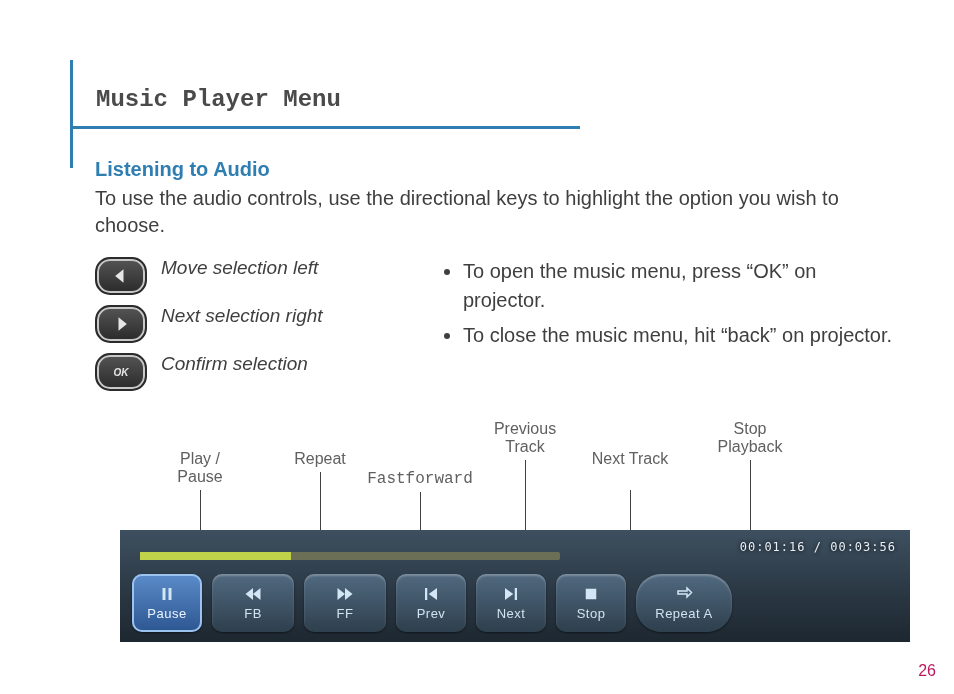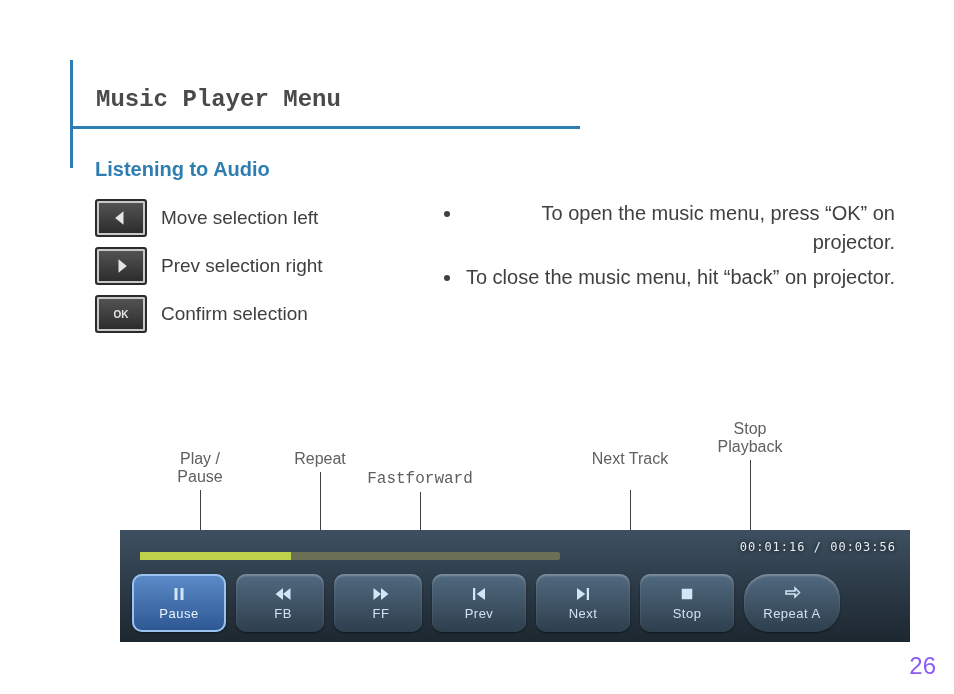--- a/index.html
+++ b/index.html
@@ -68,49 +68,48 @@
   }
   .cols {
     display: flex;
     margin-top: 18px;
   }
   .leftcol {
     width: 340px;
   }
   .legend-row {
     display: flex;
-    align-items: center;
     margin-bottom: 10px;
+    font-style: italic;
   }
   .legend-icon {
     width: 48px;
     height: 34px;
     border: 2px solid #2b2b2b;
-    border-radius: 3px;
+    border-radius: 15px;
     background: linear-gradient(#555, #2a2a2a);
     display: flex;
     align-items: center;
     justify-content: center;
     margin-right: 14px;
     box-shadow: inset 0 0 0 2px #c8c8c8;
   }
   .legend-icon svg { width: 20px; height: 20px; fill: #e6e6e6; }
   .legend-label {
     font-size: 19px;
     color: #3f3f3f;
   }
   .rightcol {
     flex: 1;
     font-size: 20px;
     line-height: 1.45;
   }
   .rightcol ul {
     margin: 0 0 1px 10px;
     padding: 0 0 0 18px;
-    text-align: right;
   }
   .rightcol li {
     margin-bottom: 6px;
   }
   
   .diagram {
     position: absolute;
     left: 120px;
     top: 420px;
     width: 800px;
@@ -166,80 +165,81 @@
     background: #bfd24a;
   }
   .buttons {
     position: absolute;
     left: 12px;
     bottom: 10px;
     display: flex;
     gap: 10px;
   }
   .btn {
-    width: 94px;
+    width: 70px;
     height: 58px;
     border-radius: 10px;
     background: linear-gradient(#516a80, #2e3f4d);
     box-shadow: inset 0 2px 2px rgba(255,255,255,0.25), 0 1px 2px rgba(0,0,0,0.5);
     display: flex;
     flex-direction: column;
     align-items: center;
     justify-content: center;
     color: #cfe3f2;
     font-size: 13px;
     letter-spacing: 0.5px;
   }
-  .btn.small { width: 82px; padding-left: 6px; }
+  .btn.small { width: 82px; }
   .btn.wide { width: 96px; border-radius: 25px; }
   .btn.sel {
     background: linear-gradient(#5c8cca, #2c5690);
     box-shadow: inset 0 0 0 2px #9cc2ee, 0 1px 2px rgba(0,0,0,0.5);
     color: #eaf4ff;
   }
   .btn svg { width: 22px; height: 18px; fill: #d2e6f5; margin-bottom: 3px; }
   .page-number {
     position: absolute;
     right: 18px;
     bottom: 14px;
-    font-size: 24px;
-    color: #8b5cf6;
+    font-size: 16px;
+    color: #be185d;
   }
 </style>
 </head>
 <body>
 
 <div class="page">
 
   <div class="frame">
     <div class="vbar"></div>
     <div class="hbar"></div>
     <div class="title">Music Player Menu</div>
   </div>
 
   <div class="content">
     <div class="subhead">Listening to Audio</div>
+    <div class="intro">To use the audio controls, use the directional keys to highlight the option you wish to choose.</div>
 
     <div class="cols">
       <div class="leftcol">
         <div class="legend-row">
           <div class="legend-icon">
             <svg viewBox="0 0 24 24">
                 <path d="M15 4 L15 20 L5 12 Z"></path>
               </svg>
           </div>
           <div class="legend-label">Move selection left</div>
         </div>
         <div class="legend-row">
           <div class="legend-icon">
             <svg viewBox="0 0 24 24">
                 <path d="M9 4 L9 20 L19 12 Z"></path>
               </svg>
           </div>
-          <div class="legend-label">Prev selection right</div>
+          <div class="legend-label">Next selection right</div>
         </div>
         <div class="legend-row">
           <div class="legend-icon">
             <svg viewBox="0 0 24 24">
                 <text x="12" y="17" text-anchor="middle" font-size="12" fill="#e6e6e6" font-family="Arial" font-weight="bold">OK</text>
               </svg>
           </div>
           <div class="legend-label">Confirm selection</div>
         </div>
       </div>
@@ -259,20 +259,24 @@
         <span class="line" style="top:40px; height:66px;"></span>
       </div>
       <div class="callout" style="left:160px; top:30px; width:80px;">
         <span>Repeat</span>
         <span class="line" style="top:22px; height:85px;"></span>
       </div>
       <div class="callout" style="left:240px; top:50px; width:120px;font-family:Liberation Mono, monospace;">
         <span>Fastforward</span>
         <span class="line" style="top:22px; height:65px;"></span>
       </div>
+      <div class="callout" style="left:355px; top:0px; width:100px;">
+        <span>Previous Track</span>
+        <span class="line" style="top:40px; height:96px;"></span>
+      </div>
       <div class="callout" style="left:470px; top:30px; width:80px;">
         <span>Next Track</span>
         <span class="line" style="top:40px; height:66px;"></span>
       </div>
       <div class="callout" style="left:580px; top:0px; width:100px;">
         <span>Stop Playback</span>
         <span class="line" style="top:40px; height:96px;"></span>
       </div>
     </div>
 

